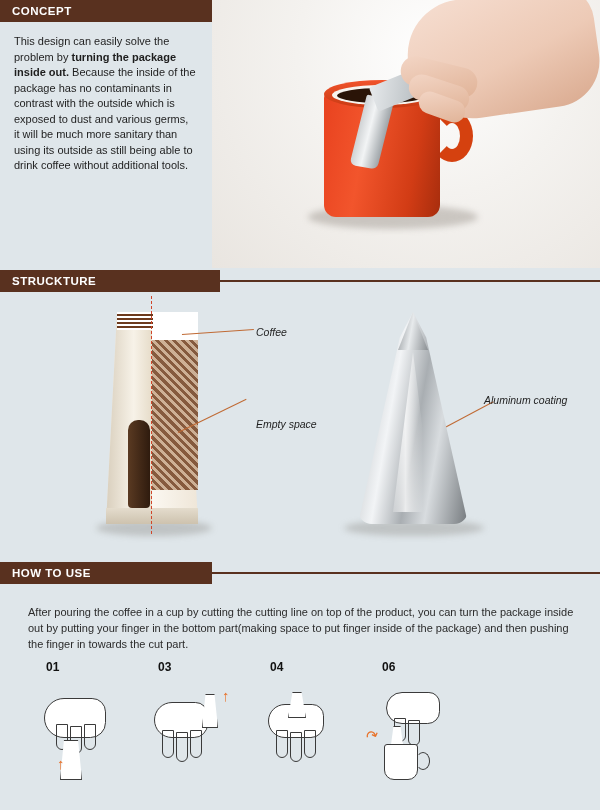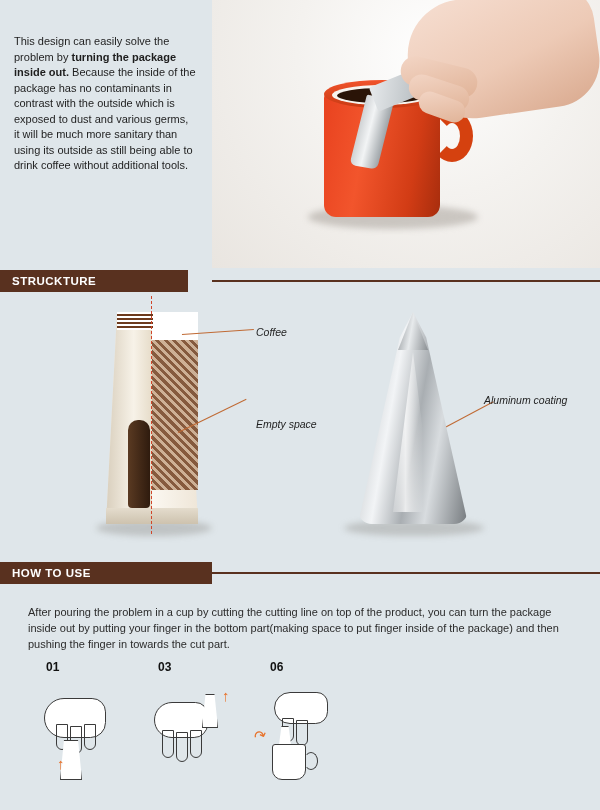--- a/index.html
+++ b/index.html
@@ -22,21 +22,21 @@
     color:#ffffff;
     font-size:11.5px;
     font-weight:bold;
     letter-spacing:0.5px;
     display:flex;
     align-items:center;
     padding-left:12px;
     z-index:5;
   }
   .bar-concept { top:0; width:212px; }
-  .bar-structure { top:270px; width:188px; }
+  .bar-structure { top:270px; width:220px; }
   .bar-howto { top:562px; width:212px; }
 
   .bar-rule {
     position:absolute;
     left:212px;
     height:2px;
     background:#59311f;
     z-index:4;
   }
   .rule-structure { top:280px; width:388px; }
@@ -305,20 +305,23 @@
   .bottom-strip {
     position:absolute; left:0; top:806px; width:600px; height:4px;
     background:#dfe6ea;
   }
 </style>
 </head>
 <body>
 
 <div id="concept-section">
 
+  <div class="section-bar bar-concept">
+    <span>CONCEPT</span>
+  </div>
 
   <div class="concept-text">
     <span>This design can easily solve the problem by </span><b>turning the package inside out.</b><span> Because the inside of the package has no contaminants in contrast with the outside which is exposed to dust and various germs, it will be much more sanitary than using its outside as still being able to drink coffee without additional tools.</span>
   </div>
 
   <div class="concept-photo">
     <div class="photo-bg"></div>
     <div class="mug-shadow"></div>
     <div class="mug-handle"></div>
     <div class="mug-body"></div>
@@ -369,21 +372,21 @@
   <div class="cone-shape"></div>
   <div class="cone-fold"></div>
   <div class="cone-tip"></div>
 </div>
 
 <div class="section-bar bar-howto">
   <span>HOW TO USE</span>
 </div>
 <div class="bar-rule rule-howto"></div>
 
-<div class="howto-text">After pouring the problem in a cup by cutting the cutting line on top of the product, you can turn the package inside out by putting your finger in the bottom part(making space to put finger inside of the package) and then pushing the finger in towards the cut part.</div>
+<div class="howto-text">After pouring the coffee in a cup by cutting the cutting line on top of the product, you can turn the package inside out by putting your finger in the bottom part(making space to put finger inside of the package) and then pushing the finger in towards the cut part.</div>
 
 <div class="steps">
 
   <div class="step">
     <div class="step-num">01</div>
     <div class="step-art">
       <div class="hand-shape" style="left:20px; top:18px; width:62px; height:40px;"></div>
       <div class="ln" style="left:32px; top:44px; width:12px; height:26px; border-radius:0 0 6px 6px;"></div>
       <div class="ln" style="left:46px; top:46px; width:12px; height:28px; border-radius:0 0 6px 6px;"></div>
       <div class="ln" style="left:60px; top:44px; width:12px; height:26px; border-radius:0 0 6px 6px;"></div>
@@ -398,20 +401,30 @@
     <div class="step-art">
       <div class="hand-shape" style="left:18px; top:22px; width:54px; height:36px;"></div>
       <div class="ln" style="left:26px; top:50px; width:12px; height:28px; border-radius:0 0 6px 6px;"></div>
       <div class="ln" style="left:40px; top:52px; width:12px; height:30px; border-radius:0 0 6px 6px;"></div>
       <div class="ln" style="left:54px; top:50px; width:12px; height:28px; border-radius:0 0 6px 6px;"></div>
       <div class="mini-pkg" style="left:66px; top:14px; width:16px; height:34px; clip-path:polygon(22% 0,78% 0,100% 100%,0 100%);"></div>
       <div class="arrow-orange" style="left:86px; top:8px;">↑</div>
     </div>
   </div>
 
+  <div class="step">
+    <div class="step-num">04</div>
+    <div class="step-art">
+      <div class="hand-shape" style="left:20px; top:24px; width:56px; height:34px;"></div>
+      <div class="ln" style="left:28px; top:50px; width:12px; height:28px; border-radius:0 0 6px 6px;"></div>
+      <div class="ln" style="left:42px; top:52px; width:12px; height:30px; border-radius:0 0 6px 6px;"></div>
+      <div class="ln" style="left:56px; top:50px; width:12px; height:28px; border-radius:0 0 6px 6px;"></div>
+      <div class="mini-pkg" style="left:40px; top:12px; width:18px; height:26px; clip-path:polygon(25% 0,75% 0,100% 100%,0 100%);"></div>
+    </div>
+  </div>
 
   <div class="step">
     <div class="step-num">06</div>
     <div class="step-art">
       <div class="hand-shape" style="left:26px; top:12px; width:54px; height:32px;"></div>
       <div class="ln" style="left:34px; top:38px; width:12px; height:24px; border-radius:0 0 6px 6px;"></div>
       <div class="ln" style="left:48px; top:40px; width:12px; height:26px; border-radius:0 0 6px 6px;"></div>
       <div class="mini-pkg" style="left:30px; top:46px; width:14px; height:26px; clip-path:polygon(25% 0,75% 0,100% 100%,0 100%);"></div>
       <div class="mini-cup" style="left:24px; top:64px; width:34px; height:36px;"></div>
       <div class="mini-cup-handle" style="left:56px; top:72px; width:14px; height:18px;"></div>

